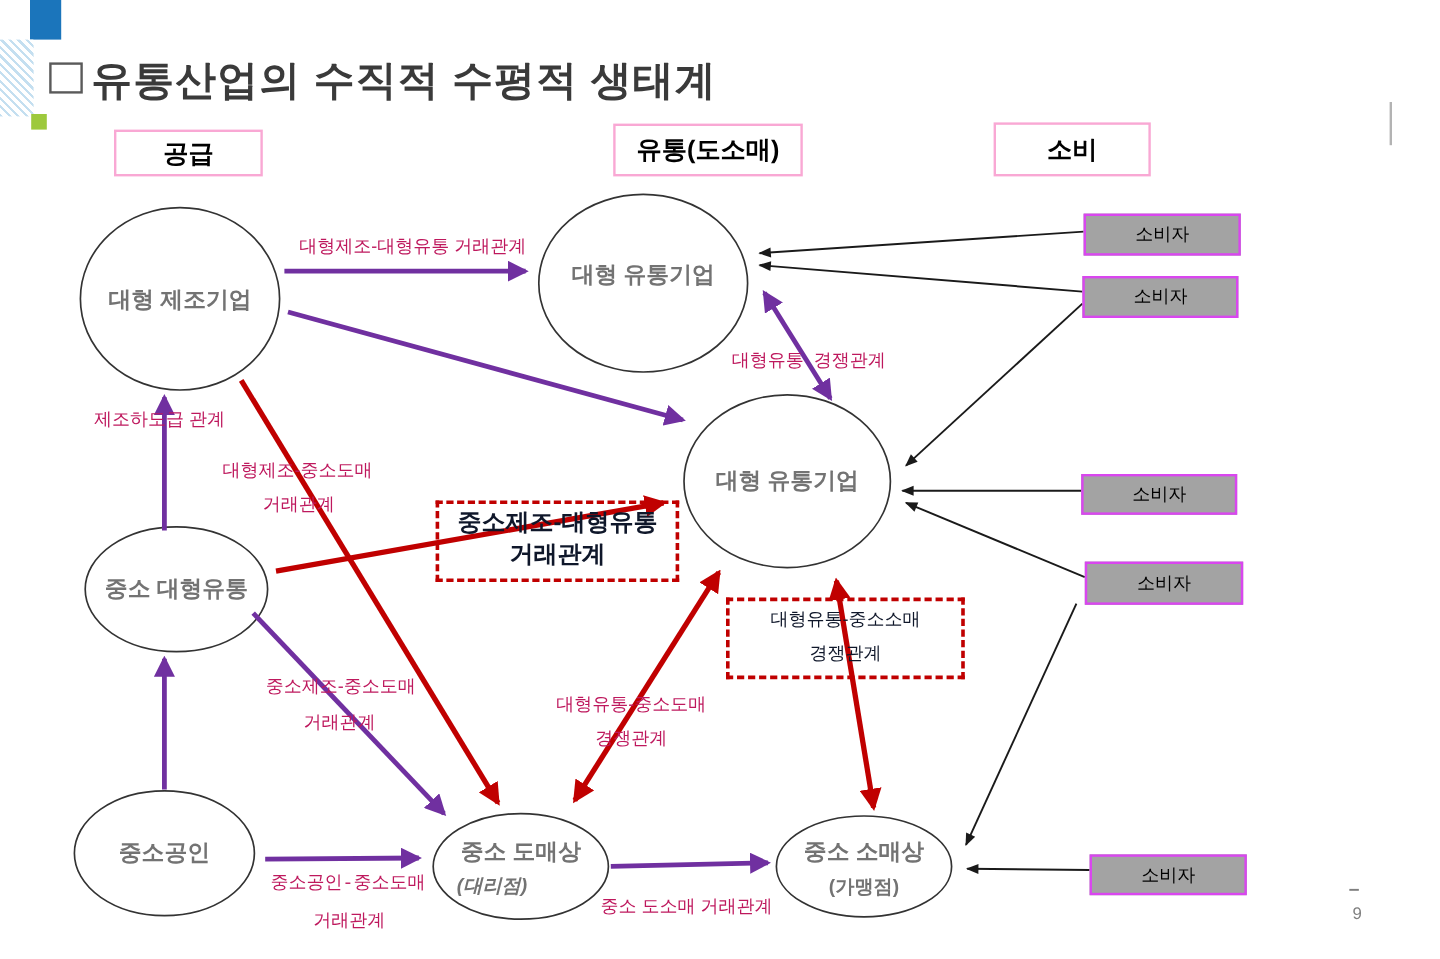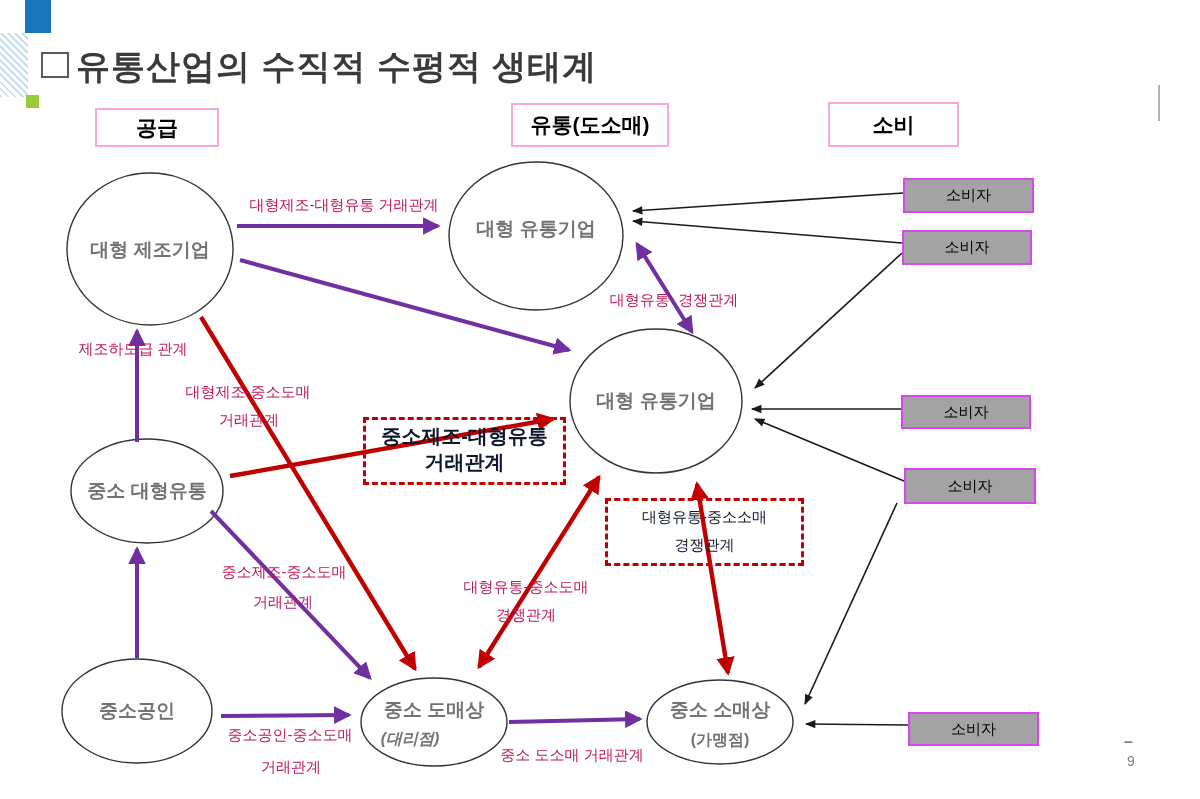--- a/index.html
+++ b/index.html
@@ -147,17 +147,17 @@
 
   <div class="abs edge-label" style="left:344px;top:196px;">대형제조-대형유통 거래관계</div>
   <div class="abs edge-label" style="left:133px;top:340px;">제조하도급 관계</div>
   <div class="abs edge-label" style="left:248px;top:383px;">대형제조-중소도매</div>
   <div class="abs edge-label" style="left:249px;top:411px;">거래관계</div>
   <div class="abs edge-label" style="left:674px;top:291px;">대형유통  경쟁관계</div>
   <div class="abs edge-label" style="left:284px;top:563px;">중소제조-중소도매</div>
   <div class="abs edge-label" style="left:283px;top:593px;">거래관계</div>
   <div class="abs edge-label" style="left:526px;top:578px;">대형유통-중소도매</div>
   <div class="abs edge-label" style="left:526px;top:606px;">경쟁관계</div>
-  <div class="abs edge-label" style="left:290px;top:726px;">중소공인-중소도매</div>
+  <div class="abs edge-label" style="left:290px;top:726px;font-family:Liberation Mono, monospace;">중소공인-중소도매</div>
   <div class="abs edge-label" style="left:291px;top:758px;">거래관계</div>
   <div class="abs edge-label" style="left:572px;top:746px;">중소 도소매 거래관계</div>
 
 </div>
 
 </body></html>

